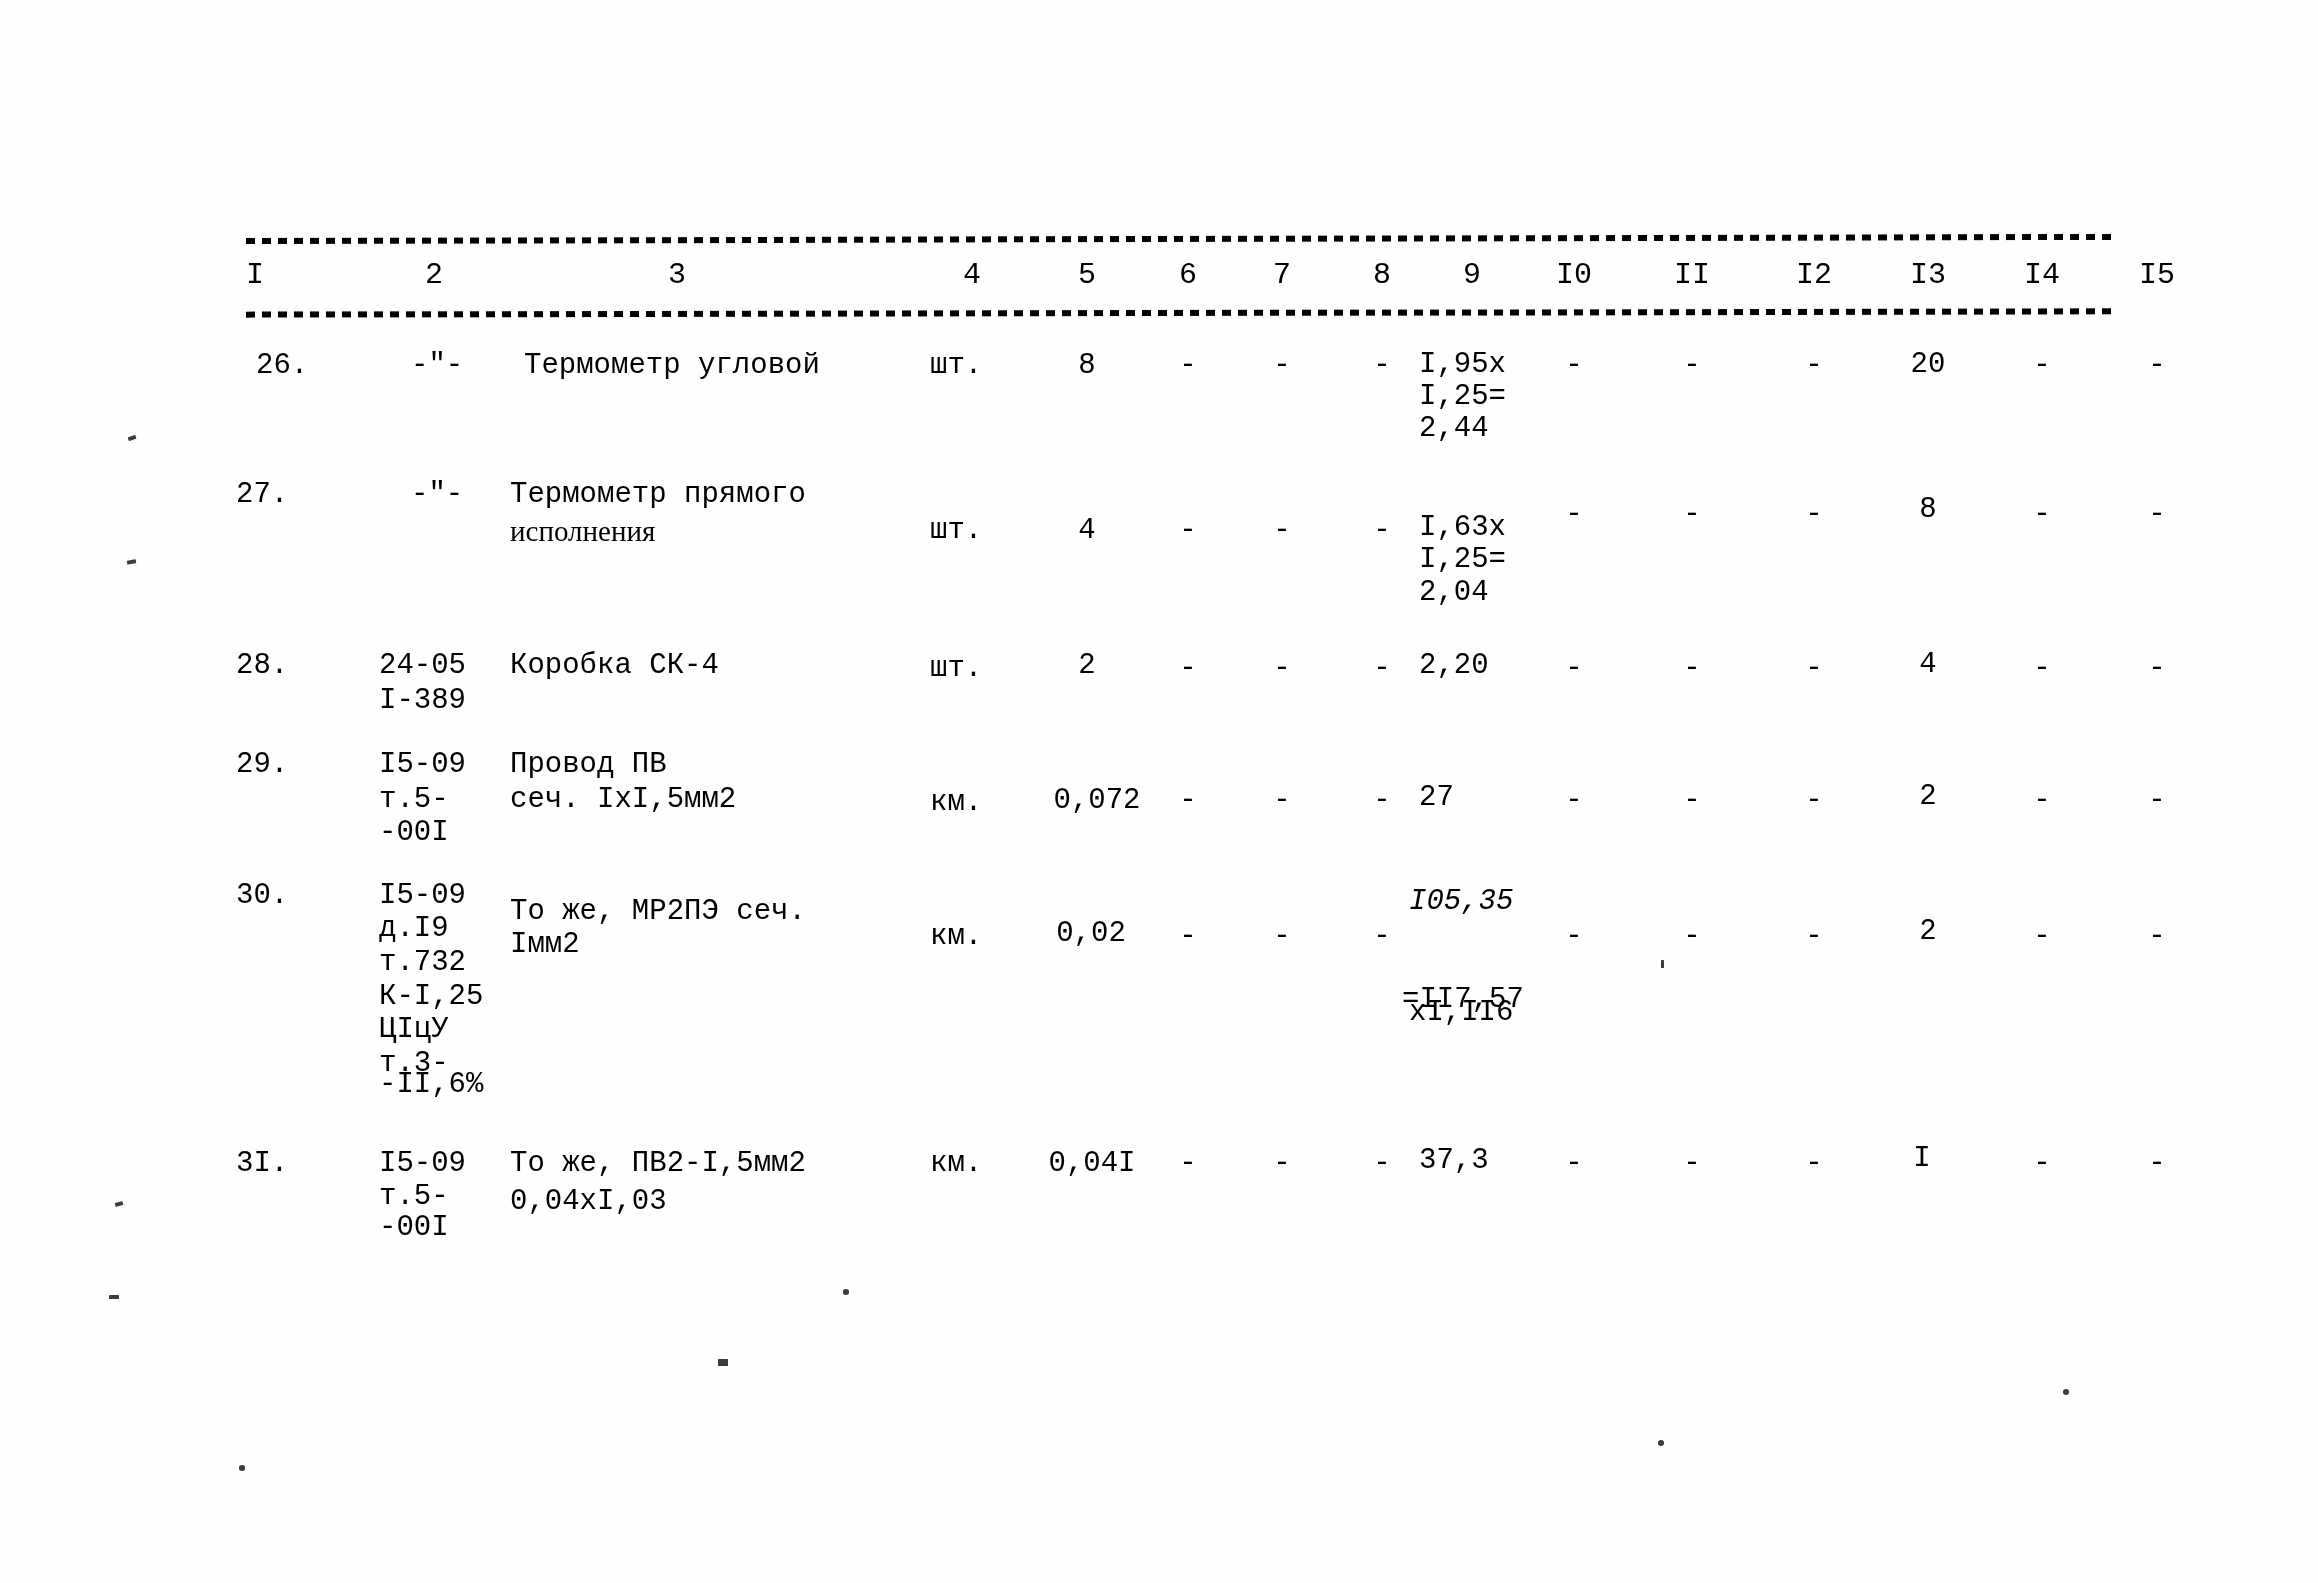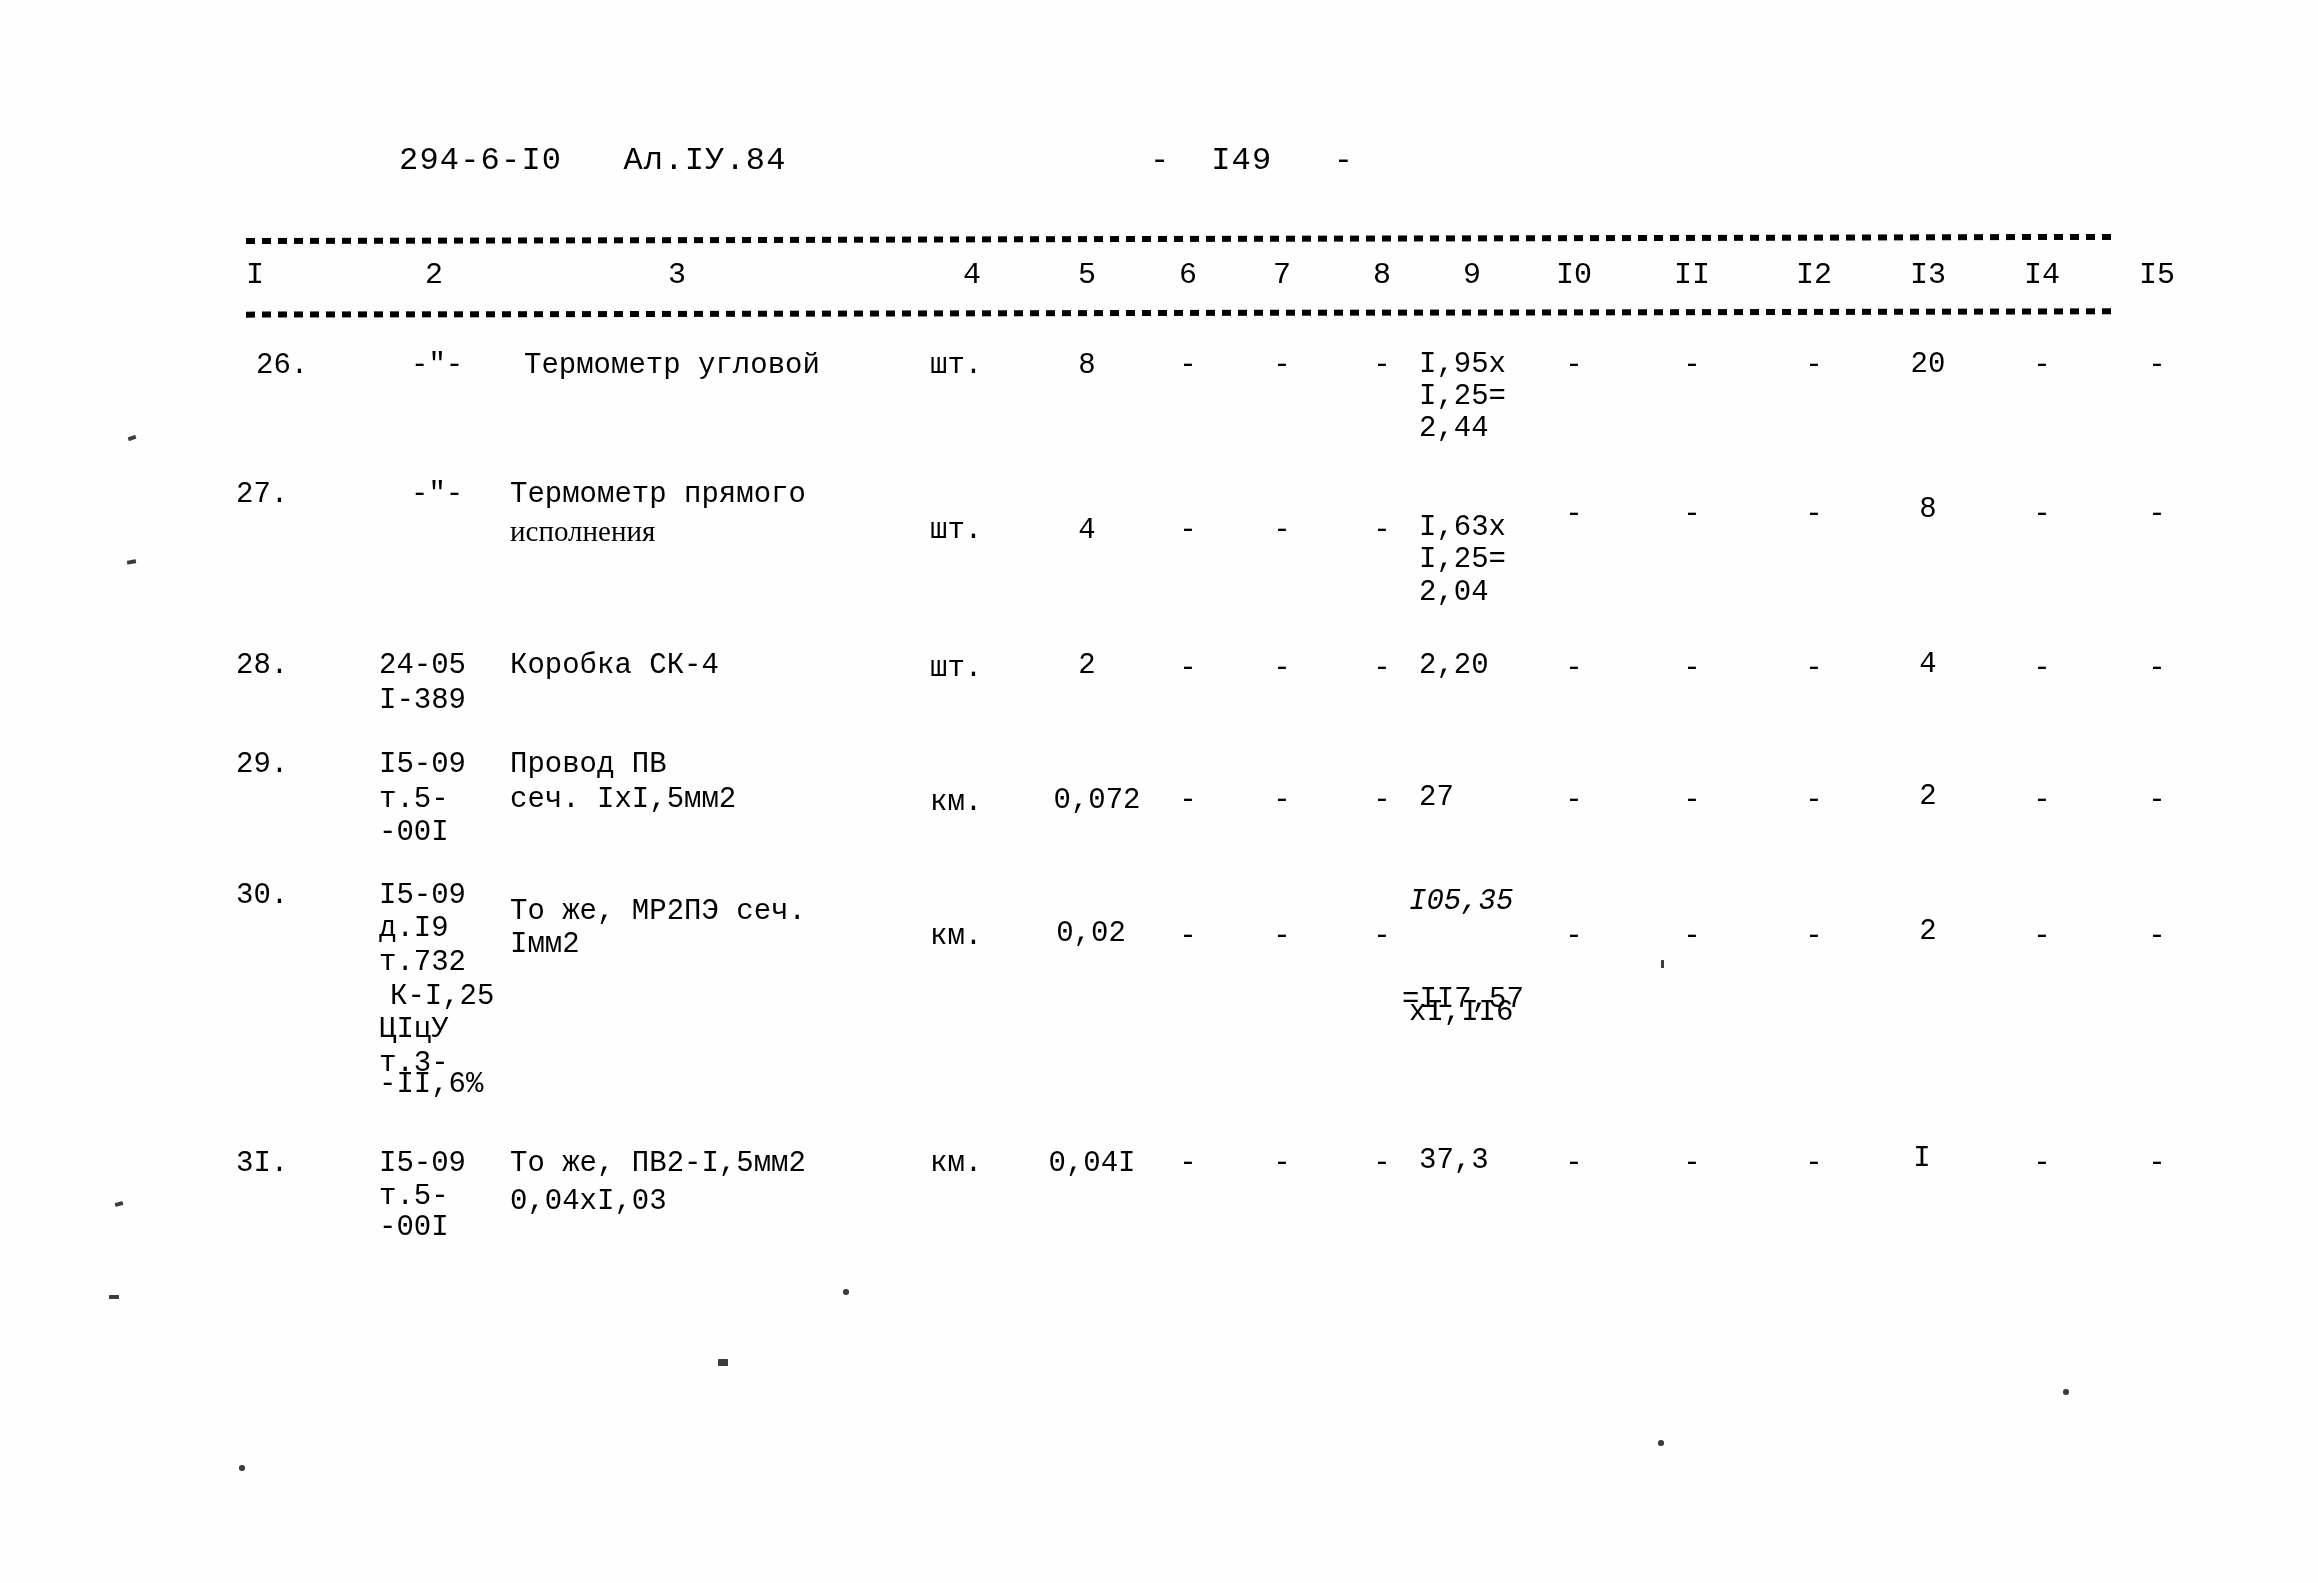--- a/index.html
+++ b/index.html
@@ -87,24 +87,20 @@
     background: #1a1a1a;
     border-radius: 0.6px;
     opacity: .85;
   }
 </style>
 </head>
 <body>
 
 <div class="page">
 
-  <div id="doc-header">
-    <div class="hdr-code">294-6-I0   Ал.IУ.84</div>
-    <div class="hdr-page">-  I49   -</div>
-  </div>
 
   <div class="rule" id="rule-top"></div>
   <div class="rule" id="rule-bottom"></div>
 
   <div class="cell center hdrnum" style="left:255px;  top:257px;">I</div>
   <div class="cell center hdrnum" style="left:434px;  top:257px;">2</div>
   <div class="cell center hdrnum" style="left:677px; top:257px;">3</div>
   <div class="cell center hdrnum" style="left:972px; top:257px;">4</div>
   <div class="cell center hdrnum" style="left:1087px; top:257px;">5</div>
   <div class="cell center hdrnum" style="left:1188px; top:257px;">6</div>
@@ -197,21 +193,21 @@
     <div class="cell center num-col" style="left:1928px;top:779px;">2</div>
     <div class="cell center num-col" style="left:2042px;top:783px;">-</div>
     <div class="cell center num-col" style="left:2157px;top:783px;">-</div>
   </div>
 
   <div>
     <div class="cell" style="left:236px; top:878px;">30.</div>
     <div class="cell" style="left:379px; top:878px;">I5-09</div>
     <div class="cell" style="left:379px; top:911px;">д.I9</div>
     <div class="cell" style="left:379px; top:945px;">т.732</div>
-    <div class="cell" style="left:379px; top:979px;margin-left:11px;">К-I,25</div>
+    <div class="cell" style="left:379px; top:979px;">К-I,25</div>
     <div class="cell" style="left:379px; top:1012px;">ЦIцУ</div>
     <div class="cell" style="left:379px; top:1046px;">т.3-</div>
     <div class="cell" style="left:379px; top:1067px;">-II,6%</div>
     <div class="cell" style="left:510px; top:894px;">То же, МР2ПЭ сеч.</div>
     <div class="cell" style="left:510px; top:927px;">Iмм2</div>
     <div class="cell" style="left:930px;top:919px;">км.</div>
     <div class="cell center" style="left:1091px;top:916px;">0,02</div>
     <div class="cell center num-col" style="left:1188px;top:919px;">-</div>
     <div class="cell center num-col" style="left:1282px;top:919px;">-</div>
     <div class="cell center num-col" style="left:1382px;top:919px;">-</div>

